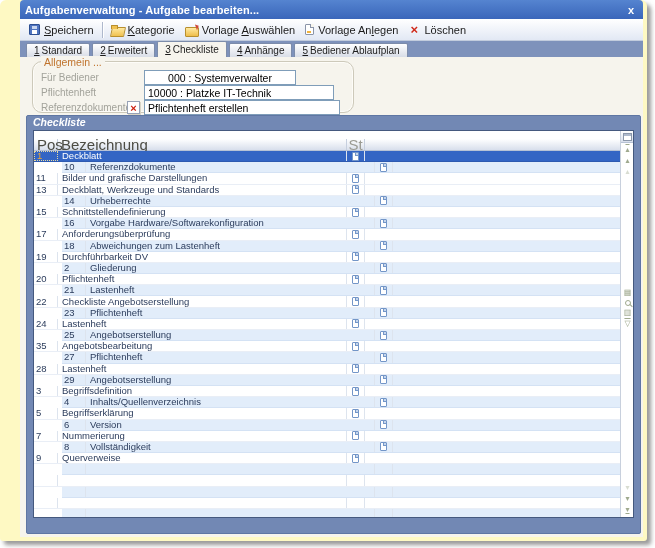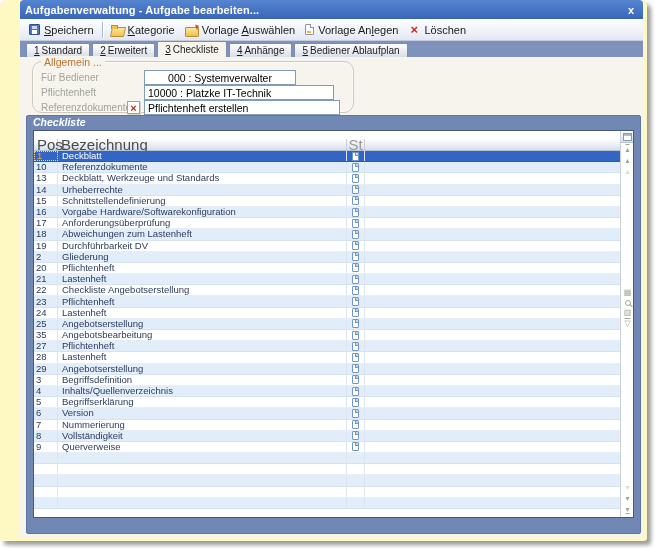--- a/index.html
+++ b/index.html
@@ -82,21 +82,21 @@
   .gheader { height:12px; flex:0 0 12px; display:flex; background:linear-gradient(#ffffff,#d8dfec);
     border-bottom:1px solid #b7c2d5; font-size:15px; color:#4c4c44;margin-top:8px; }
   .hc { display:flex; align-items:center; padding-left:3px; border-right:1px solid #c6cfde; }
   .hc.pos { width:24px; flex:0 0 24px; }
   .hc.bez { width:289px; flex:0 0 289px; }
   .hc.st  { width:18px; flex:0 0 18px; color:#9b9b93; justify-content:center; padding-left:0; }
   .hc.fill { flex:1; border-right:none; }
   .gbody { flex:1; overflow:hidden; }
   .trow { height:11.2px; display:flex; font-size:9.5px; line-height:10px; color:#2B3C5C;
     border-bottom:1px solid #e9eef6; background:#fff; cursor:default; }
-  .trow.alt { background:#E2EDFA; border-bottom-color:#d4e2f4; }
+  .trow.alt { background:#E2EDFA; border-bottom-color:#d4e2f4;margin-left:28px; }
   .cell { display:flex; align-items:center; overflow:hidden; white-space:nowrap; }
   .c-pos { width:24px; flex:0 0 24px; padding-left:2px; border-right:1px solid #dde4ee; }
   .c-bez { width:289px; flex:0 0 289px; padding-left:4px; border-right:1px solid #dde4ee; }
   .c-st  { width:18px; flex:0 0 18px; justify-content:center; border-right:1px solid #dde4ee; }
   .c-fill { flex:1; }
   .trow.sel { background:#3365C4; color:#fff; border-bottom-color:#2e5ab0; }
   .trow.sel .c-pos { color:#F0A830; border:1px dotted #e8d9a0; }
   .doc-ico { width:7px; height:9px; background:#fff; border:1px solid #7396c8; border-radius:1px; position:relative; }
   .doc-ico::after { content:""; position:absolute; right:0; top:0; width:2px; height:2px;
     background:#c6d6ec; border-left:1px solid #7396c8; border-bottom:1px solid #7396c8; }
@@ -197,20 +197,28 @@
                   <div class="cell c-pos">1</div>
                   <div class="cell c-bez">Deckblatt</div>
                   <div class="cell c-st">
                     <span class="doc-ico"></span>
                   </div>
                   <div class="cell c-fill"></div>
                 </div>
                 <div class="trow alt">
                   <div class="cell c-pos">10</div>
                   <div class="cell c-bez">Referenzdokumente</div>
+                  <div class="cell c-st">
+                    <span class="doc-ico"></span>
+                  </div>
+                  <div class="cell c-fill"></div>
+                </div>
+                <div class="trow">
+                  <div class="cell c-pos">11</div>
+                  <div class="cell c-bez">Bilder und grafische Darstellungen</div>
                   <div class="cell c-st">
                     <span class="doc-ico"></span>
                   </div>
                   <div class="cell c-fill"></div>
                 </div>
                 <div class="trow">
                   <div class="cell c-pos">13</div>
                   <div class="cell c-bez">Deckblatt, Werkzeuge und Standards</div>
                   <div class="cell c-st">
                     <span class="doc-ico"></span>

